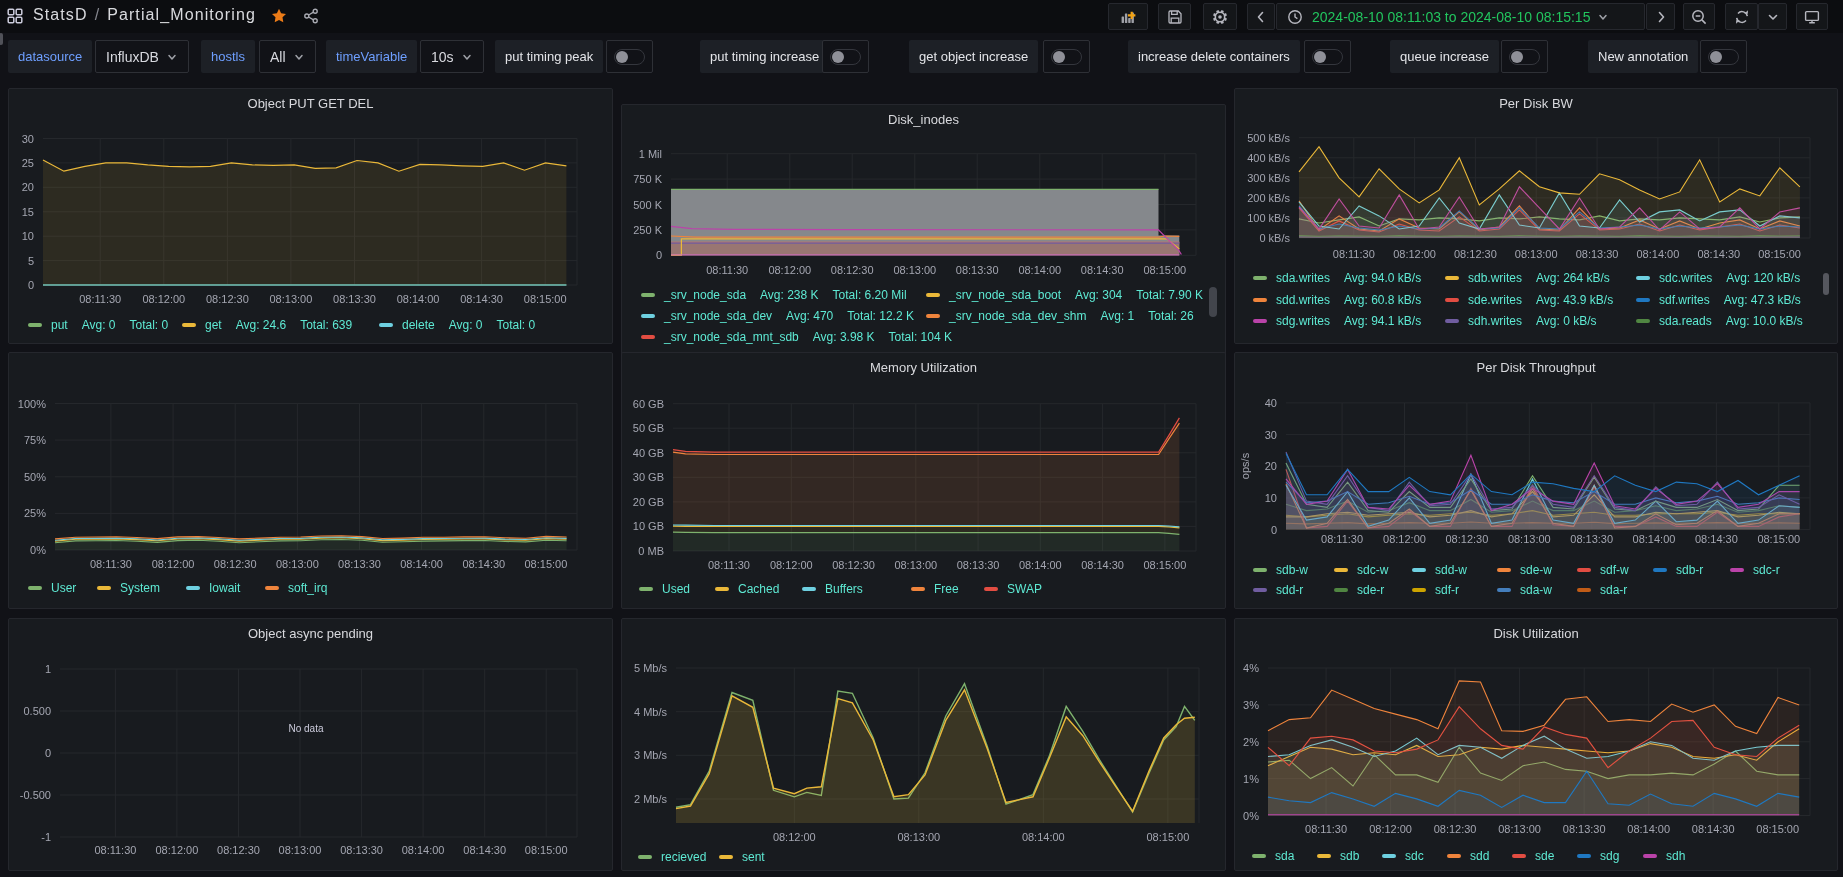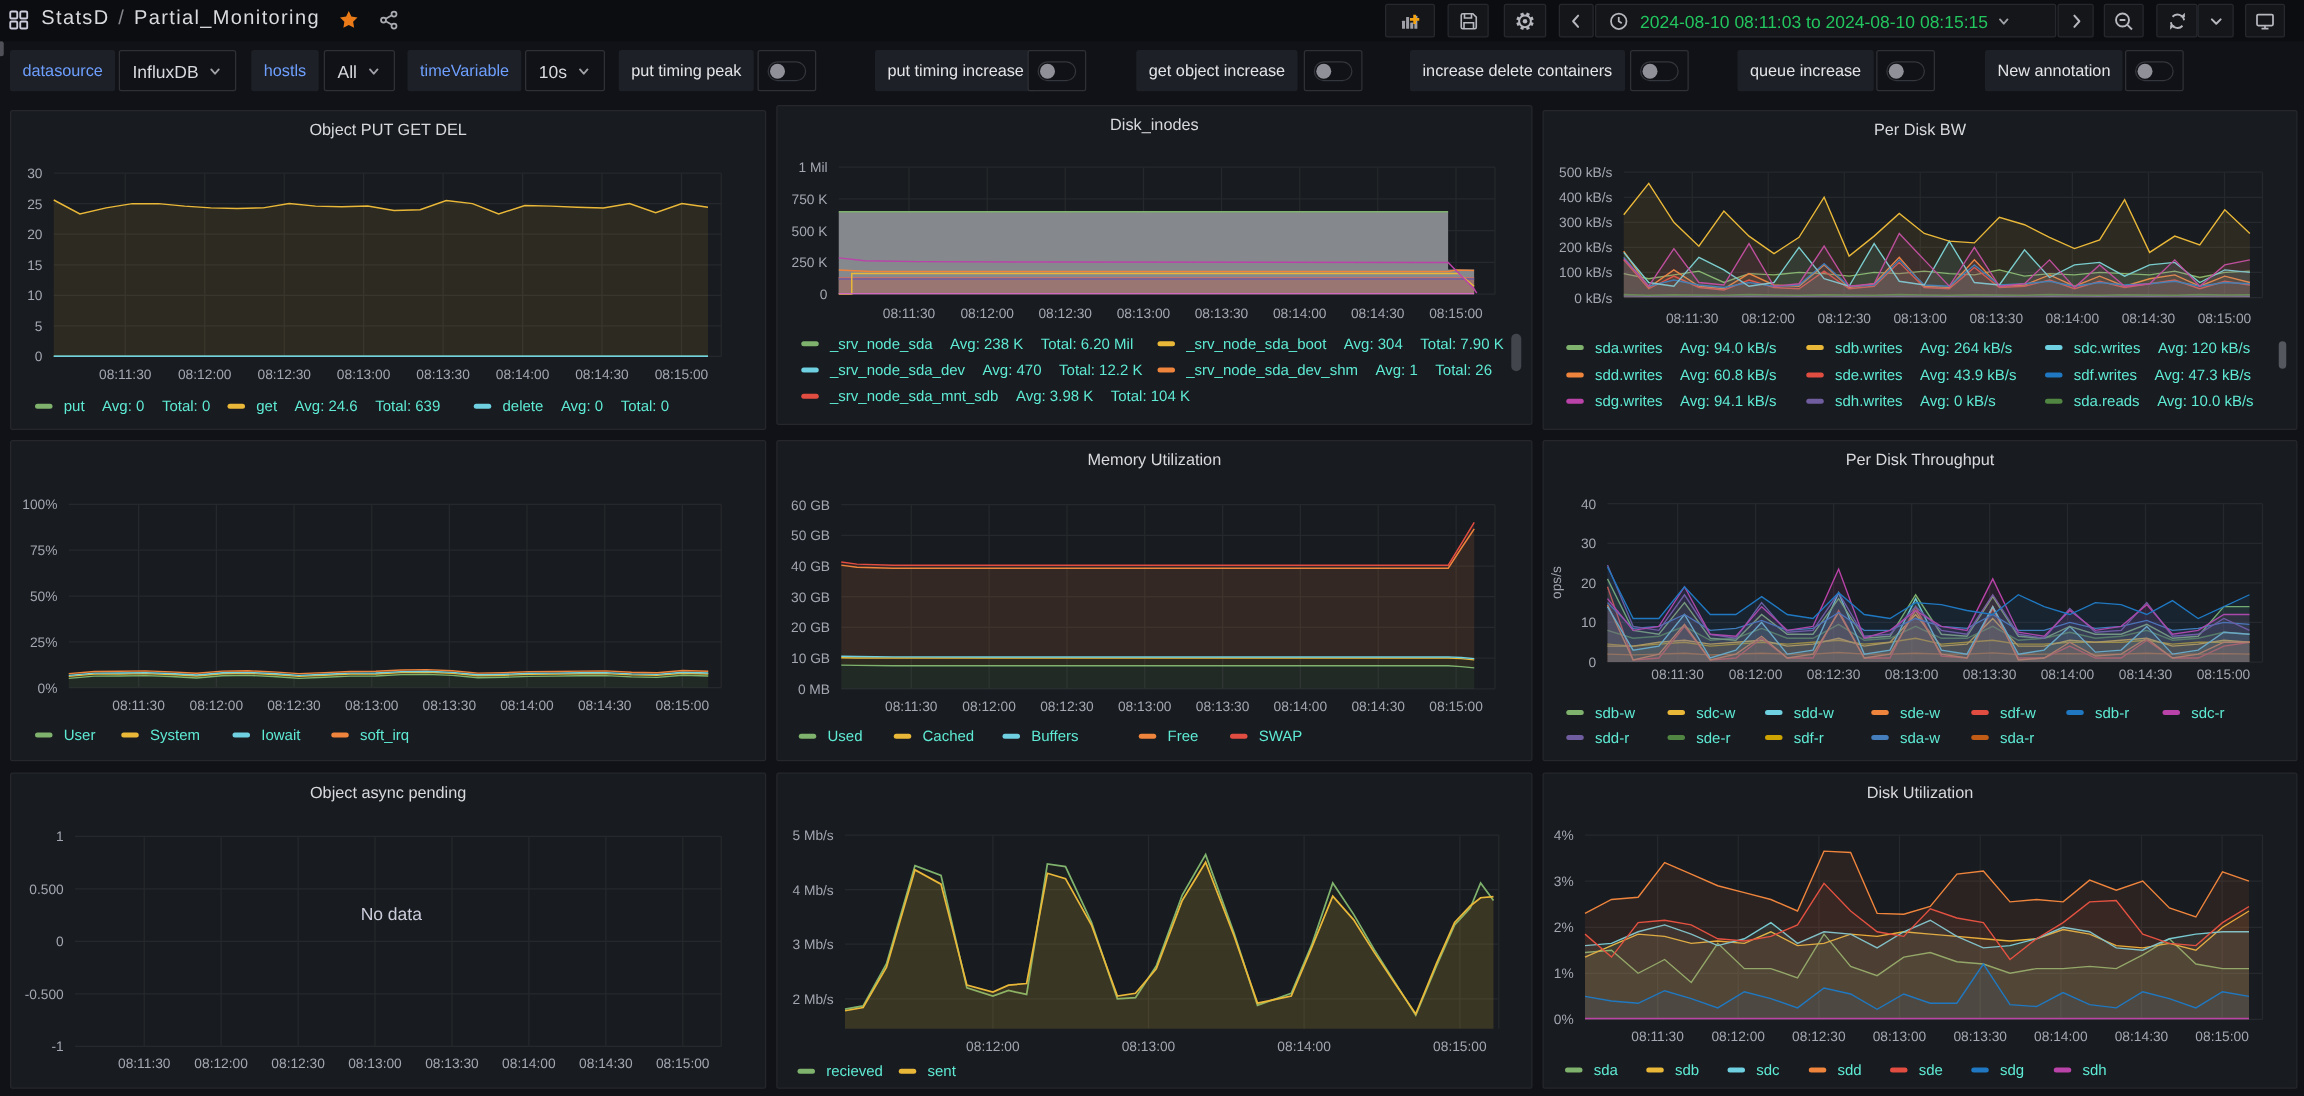--- a/index.html
+++ b/index.html
@@ -233,21 +233,21 @@
       <span class="lv">Avg: 24.6</span>
       <span class="lv">Total: 639</span>
     </div>
     <div class="li" style="left:370px;top:229px">
       <i style="background:#6ED0E0;width:14px"></i>
       <span class="ln">delete</span>
       <span class="lv">Avg: 0</span>
       <span class="lv">Total: 0</span>
     </div>
   </div>
-<div class="panel" style="left:621px;top:84px;width:605px;height:256px">
+<div class="panel" style="left:621px;top:104px;width:605px;height:256px">
     <div class="ptitle">Disk_inodes</div>
     <svg width="603" height="254" style="position:absolute;left:0;top:0">
       <line x1="49" y1="150.3" x2="574" y2="150.3" stroke="#25282c" stroke-width="1"></line>
       <text x="40" y="154.3" fill="#a4a6b1" font-size="11" text-anchor="end">0</text>
       <line x1="49" y1="124.9" x2="574" y2="124.9" stroke="#25282c" stroke-width="1"></line>
       <text x="40" y="128.9" fill="#a4a6b1" font-size="11" text-anchor="end">250 K</text>
       <line x1="49" y1="99.5" x2="574" y2="99.5" stroke="#25282c" stroke-width="1"></line>
       <text x="40" y="103.5" fill="#a4a6b1" font-size="11" text-anchor="end">500 K</text>
       <line x1="49" y1="74.1" x2="574" y2="74.1" stroke="#25282c" stroke-width="1"></line>
       <text x="40" y="78.1" fill="#a4a6b1" font-size="11" text-anchor="end">750 K</text>
@@ -660,21 +660,21 @@
       <line x1="568" y1="50" x2="568" y2="218" stroke="#25282c" stroke-width="1"></line>
       <text x="106.4" y="235" fill="#a4a6b1" font-size="11" text-anchor="middle">08:11:30</text>
       <text x="167.9" y="235" fill="#a4a6b1" font-size="11" text-anchor="middle">08:12:00</text>
       <text x="229.5" y="235" fill="#a4a6b1" font-size="11" text-anchor="middle">08:12:30</text>
       <text x="291.0" y="235" fill="#a4a6b1" font-size="11" text-anchor="middle">08:13:00</text>
       <text x="352.6" y="235" fill="#a4a6b1" font-size="11" text-anchor="middle">08:13:30</text>
       <text x="414.1" y="235" fill="#a4a6b1" font-size="11" text-anchor="middle">08:14:00</text>
       <text x="475.7" y="235" fill="#a4a6b1" font-size="11" text-anchor="middle">08:14:30</text>
       <text x="537.2" y="235" fill="#a4a6b1" font-size="11" text-anchor="middle">08:15:00</text>
     </svg>
-    <div style="position:absolute;left:279.5px;top:104px;color:#ccccdc;font-size:14px">No data</div>
+    <div style="position:absolute;left:279.5px;top:104px;color:#ccccdc;font-size:10px">No data</div>
   </div>
 <div class="panel" style="left:621px;top:618px;width:605px;height:253px">
     <svg width="603" height="251" style="position:absolute;left:0;top:0">
       <line x1="54" y1="180.0" x2="577" y2="180.0" stroke="#25282c" stroke-width="1"></line>
       <text x="45" y="184.0" fill="#a4a6b1" font-size="11" text-anchor="end">2 Mb/s</text>
       <line x1="54" y1="136.3" x2="577" y2="136.3" stroke="#25282c" stroke-width="1"></line>
       <text x="45" y="140.3" fill="#a4a6b1" font-size="11" text-anchor="end">3 Mb/s</text>
       <line x1="54" y1="92.7" x2="577" y2="92.7" stroke="#25282c" stroke-width="1"></line>
       <text x="45" y="96.7" fill="#a4a6b1" font-size="11" text-anchor="end">4 Mb/s</text>
       <line x1="54" y1="49.0" x2="577" y2="49.0" stroke="#25282c" stroke-width="1"></line>

